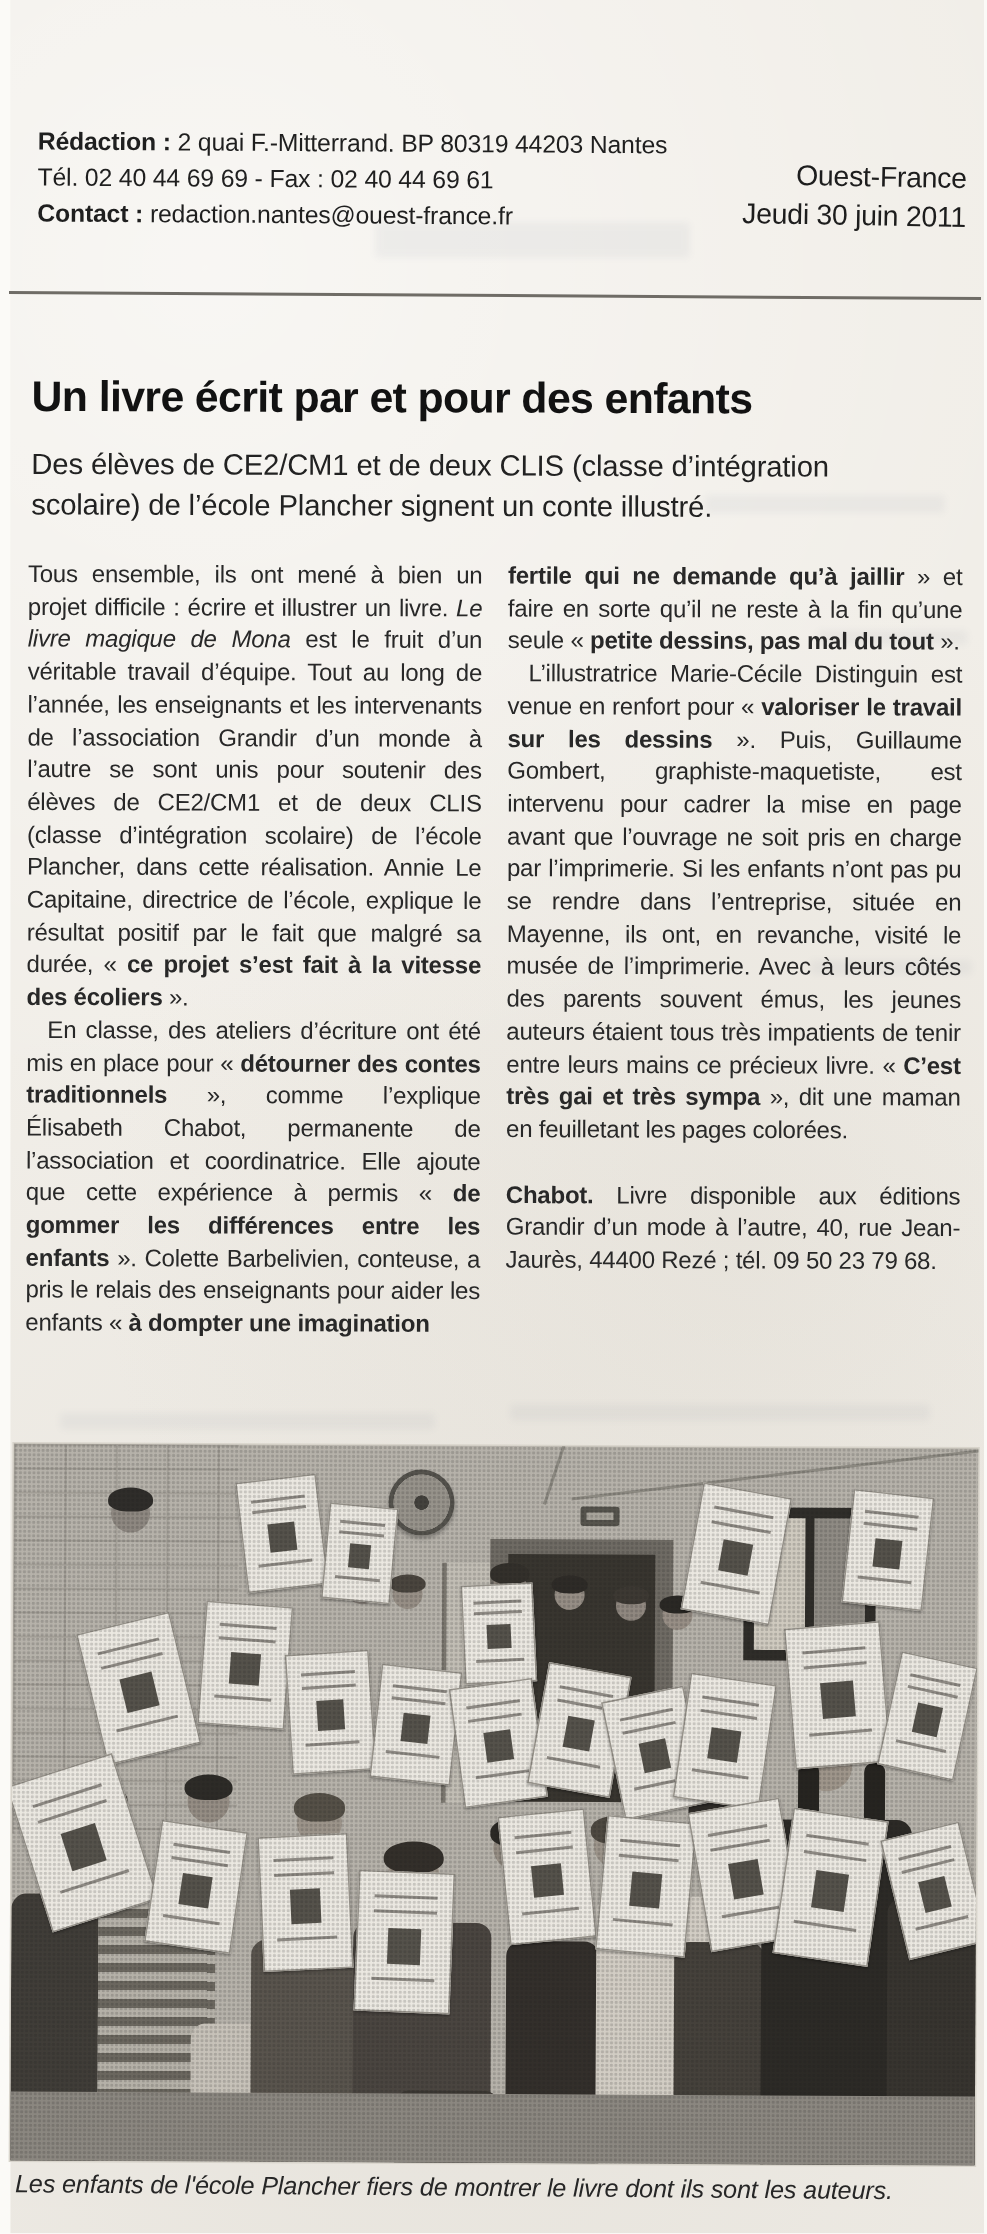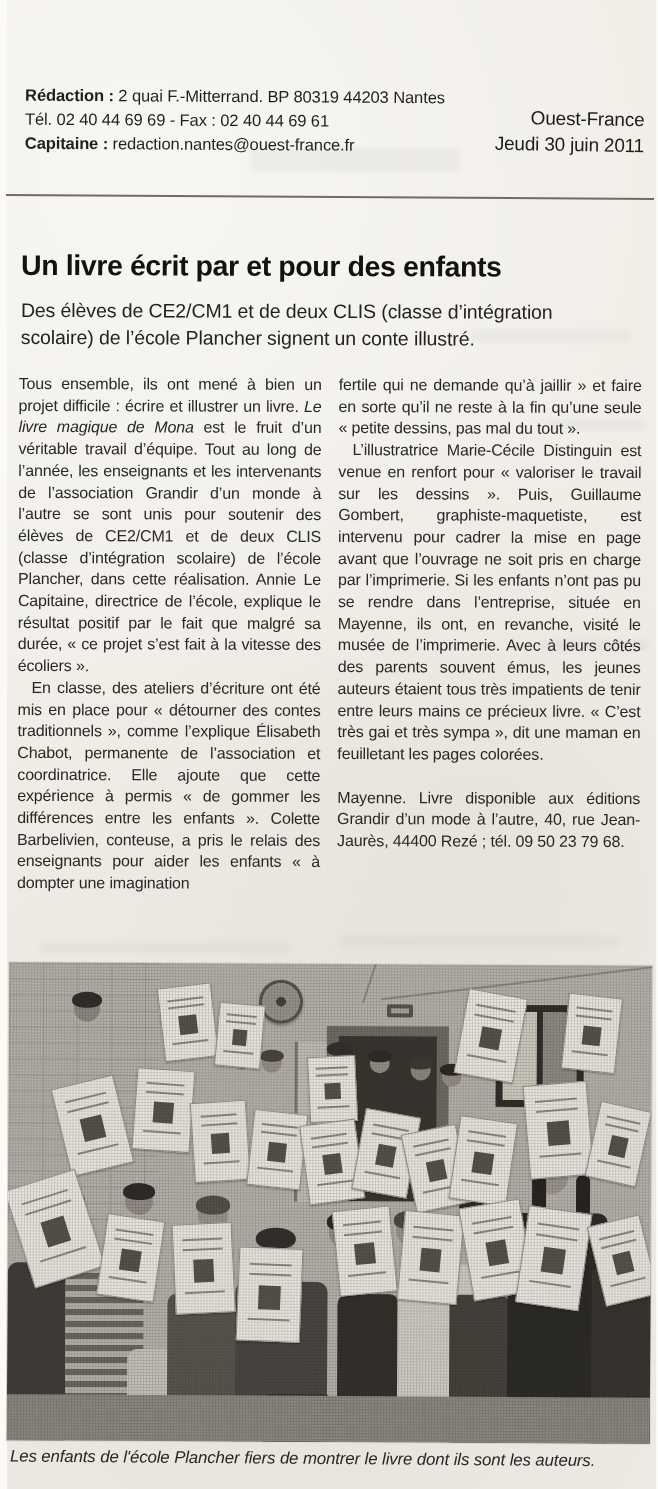--- a/index.html
+++ b/index.html
@@ -23,21 +23,21 @@
   .title{position:absolute;left:22px;top:250px;width:620px;color:#121212;
          font-size:28.5px;font-weight:bold;letter-spacing:-.4px;}
   .subtitle{position:absolute;left:22px;top:298px;width:592px;color:#222;
             font-size:19.5px;line-height:27px;letter-spacing:-.1px;}
   .cols{position:absolute;left:20px;top:374px;width:624px;display:flex;gap:17px;}
   .col{width:303px;color:#282828;font-size:16px;line-height:21.7px;text-align:justify;
        letter-spacing:-.15px;}
   .col p{margin:0;text-indent:14px;}
   .col p.no-indent{text-indent:0;}
   .col p.contact{margin-top:22px;text-indent:0;}
-  .col .bold{font-weight:normal;margin-top:16px;}
+  .col .bold{font-weight:bold;margin-top:16px;}
   .col .italic{font-style:italic;}
   
   .ghost{position:absolute;background:#5f6a80;opacity:.06;filter:blur(2.5px);border-radius:3px;}
   
   .photo{position:absolute;left:8px;top:964px;width:643px;height:478px;background:#b6b2aa;
          overflow:hidden;transform:rotate(.3deg);box-shadow:0 0 0 1px #d8d4cb;}
   .photo::after{content:"";position:absolute;inset:0;pointer-events:none;
      background-image:radial-gradient(circle, rgba(25,25,25,.17) 1px, transparent 1.25px);
      background-size:3px 3px;}
   .blocks{position:absolute;left:0;top:0;width:150px;height:260px;opacity:.5;
@@ -84,40 +84,40 @@
   <div class="ghost" style="left:250px;top:148px;width:210px;height:24px;"></div>
   <div class="ghost" style="left:470px;top:330px;width:160px;height:12px;"></div>
   <div class="ghost" style="left:545px;top:420px;width:100px;height:10px;"></div>
   <div class="ghost" style="left:540px;top:640px;width:108px;height:10px;"></div>
   <div class="ghost" style="left:40px;top:942px;width:250px;height:11px;"></div>
   <div class="ghost" style="left:340px;top:936px;width:280px;height:11px;"></div>
 
   <div class="hdr">
     <div><b>Rédaction :</b><span> 2 quai F.-Mitterrand. BP 80319 44203 Nantes</span></div>
     <div>Tél. 02 40 44 69 69 - Fax : 02 40 44 69 61</div>
-    <div><b>Capitaine :</b><span> redaction.nantes@ouest-france.fr</span></div>
+    <div><b>Contact :</b><span> redaction.nantes@ouest-france.fr</span></div>
   </div>
   <div class="masthead">
     <div>Ouest-France</div>
     <div>Jeudi 30 juin 2011</div>
   </div>
   <div class="rule"></div>
 
   <div class="art">
     <div class="title">Un livre écrit par et pour des enfants</div>
     <div class="subtitle">Des élèves de CE2/CM1 et de deux CLIS (classe d’intégration scolaire) de l’école Plancher signent un conte illustré.</div>
     <div class="cols">
       <div class="col">
           <p class="no-indent"><span>Tous ensemble, ils ont mené à bien un projet difficile : écrire et illustrer un livre. </span><span class="italic">Le livre magique de Mona</span><span> est le fruit d’un véritable travail d’équipe. Tout au long de l’année, les enseignants et les intervenants de l’association Grandir d’un monde à l’autre se sont unis pour soutenir des élèves de CE2/CM1 et de deux CLIS (classe d’intégration scolaire) de l’école Plancher, dans cette réalisation. Annie Le Capitaine, directrice de l’école, explique le résultat positif par le fait que malgré sa durée, « </span><span class="bold">ce projet s’est fait à la vitesse des écoliers</span><span> ».</span></p>
           <p><span>En classe, des ateliers d’écriture ont été mis en place pour « </span><span class="bold">détourner des contes traditionnels</span><span> », comme l’explique Élisabeth Chabot, permanente de l’association et coordinatrice. Elle ajoute que cette expérience à permis « </span><span class="bold">de gommer les différences entre les enfants</span><span> ». Colette Barbelivien, conteuse, a pris le relais des enseignants pour aider les enfants « </span><span class="bold">à dompter une imagination</span></p>
         </div>
       <div class="col">
           <p class="no-indent"><span class="bold">fertile qui ne demande qu’à jaillir</span><span> » et faire en sorte qu’il ne reste à la fin qu’une seule « </span><span class="bold">petite dessins, pas mal du tout</span><span> ».</span></p>
           <p><span>L’illustratrice Marie-Cécile Distinguin est venue en renfort pour « </span><span class="bold">valoriser le travail sur les dessins</span><span> ». Puis, Guillaume Gombert, graphiste-maquetiste, est intervenu pour cadrer la mise en page avant que l’ouvrage ne soit pris en charge par l’imprimerie. Si les enfants n’ont pas pu se rendre dans l’entreprise, située en Mayenne, ils ont, en revanche, visité le musée de l’imprimerie. Avec à leurs côtés des parents souvent émus, les jeunes auteurs étaient tous très impatients de tenir entre leurs mains ce précieux livre. « </span><span class="bold">C’est très gai et très sympa</span><span> », dit une maman en feuilletant les pages colorées.</span></p>
-          <p class="contact"><span class="bold">Mayenne.</span><span> Livre disponible aux éditions Grandir d’un mode à l’autre, 40, rue Jean-Jaurès, 44400 Rezé ; tél. 09 50 23 79 68.</span></p>
+          <p class="contact"><span class="bold">Chabot.</span><span> Livre disponible aux éditions Grandir d’un mode à l’autre, 40, rue Jean-Jaurès, 44400 Rezé ; tél. 09 50 23 79 68.</span></p>
         </div>
     </div>
   </div>
 
   <div class="photo">
     <div class="blocks"></div>
     <div class="ceil1"></div>
     <div class="ceil2"></div>
     <div class="exit"></div>
     <div class="fan"></div>

